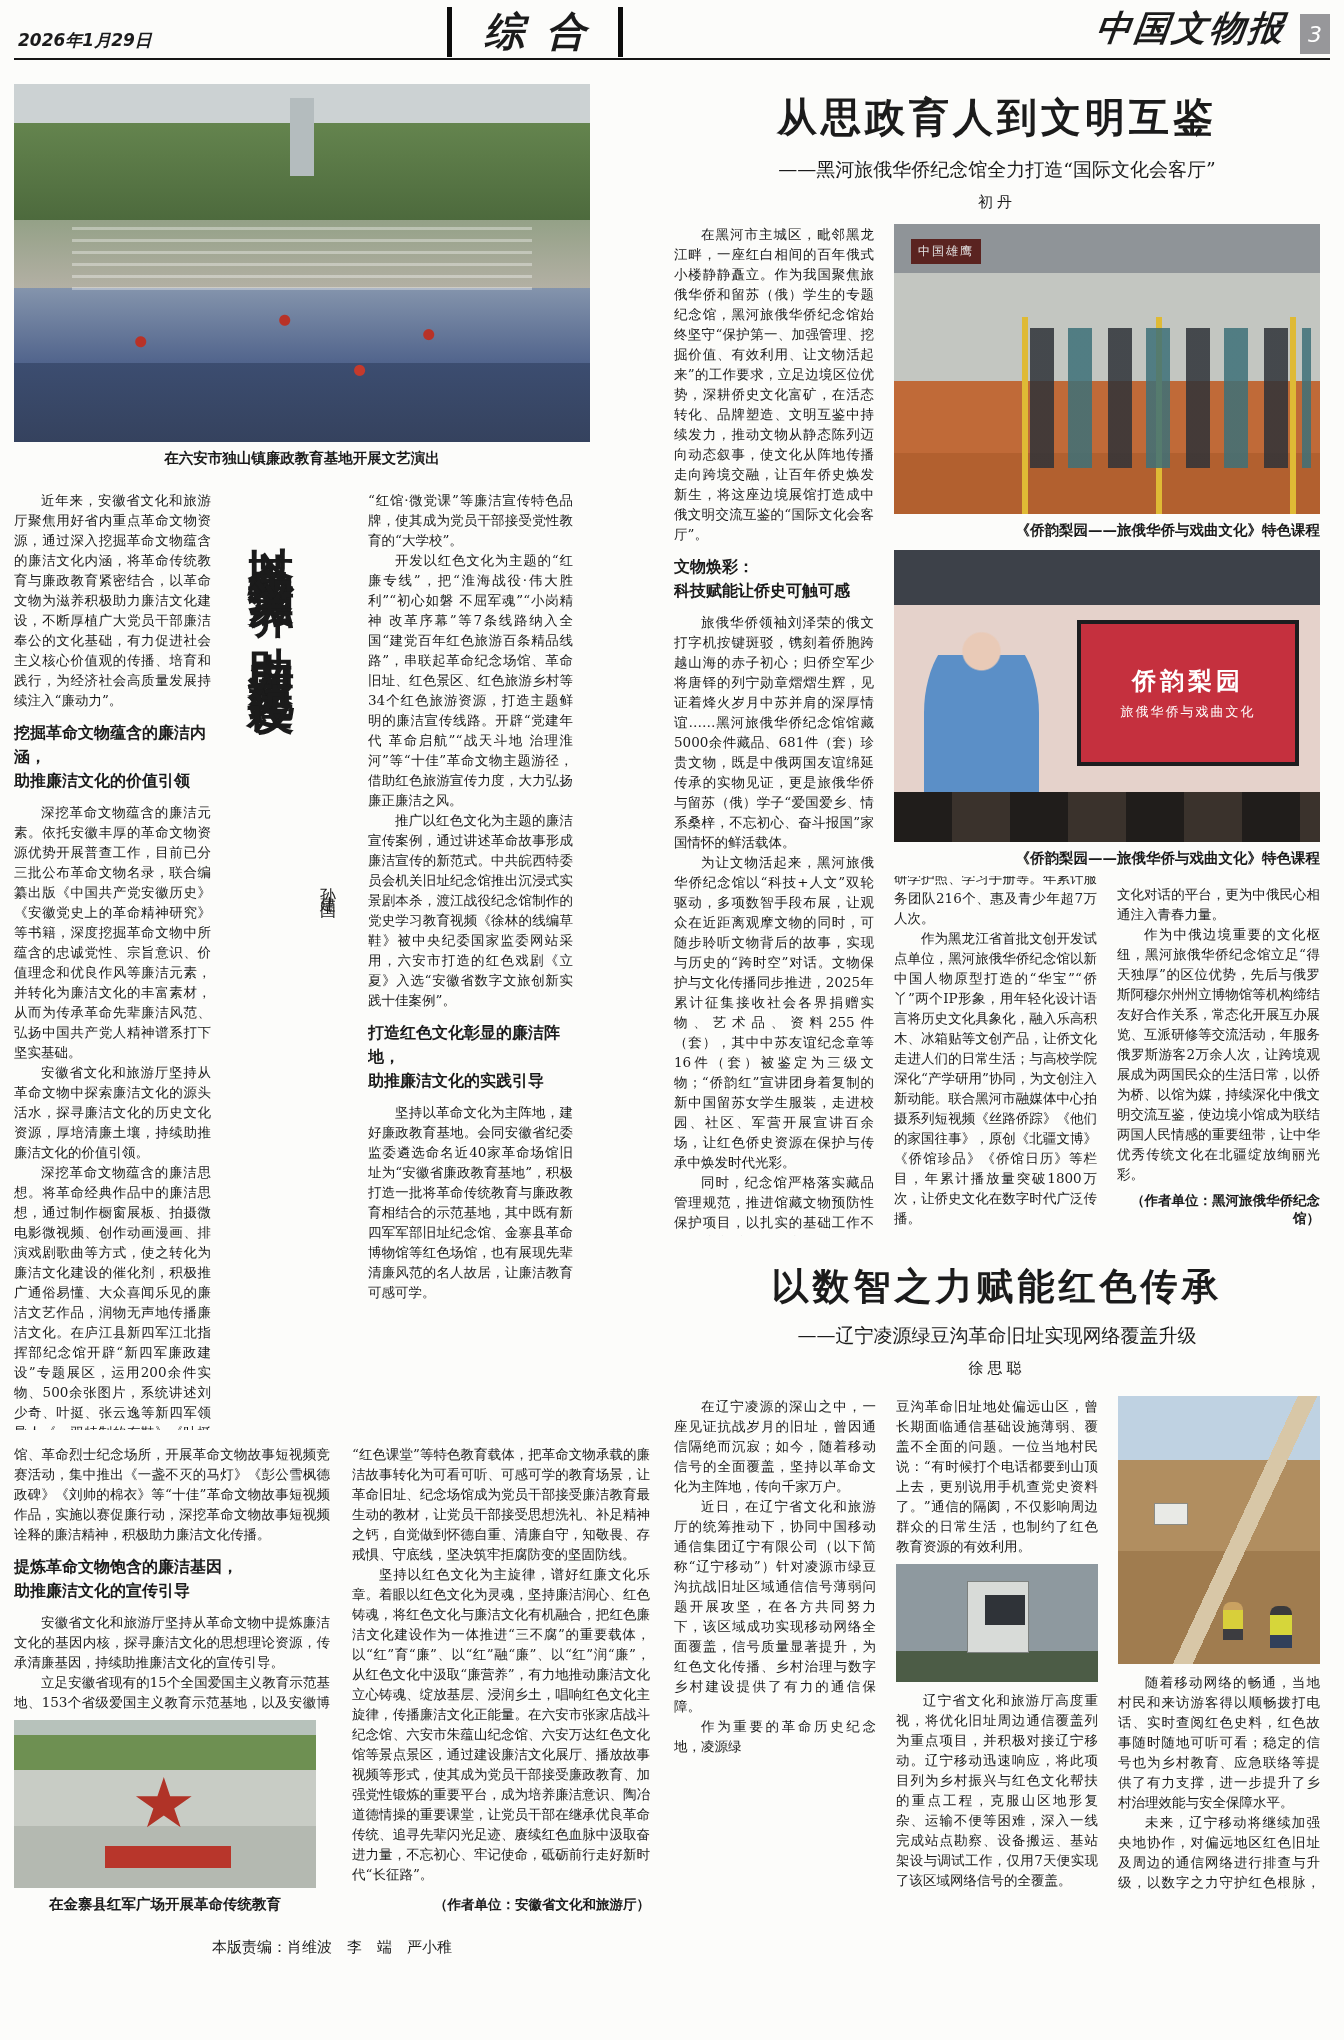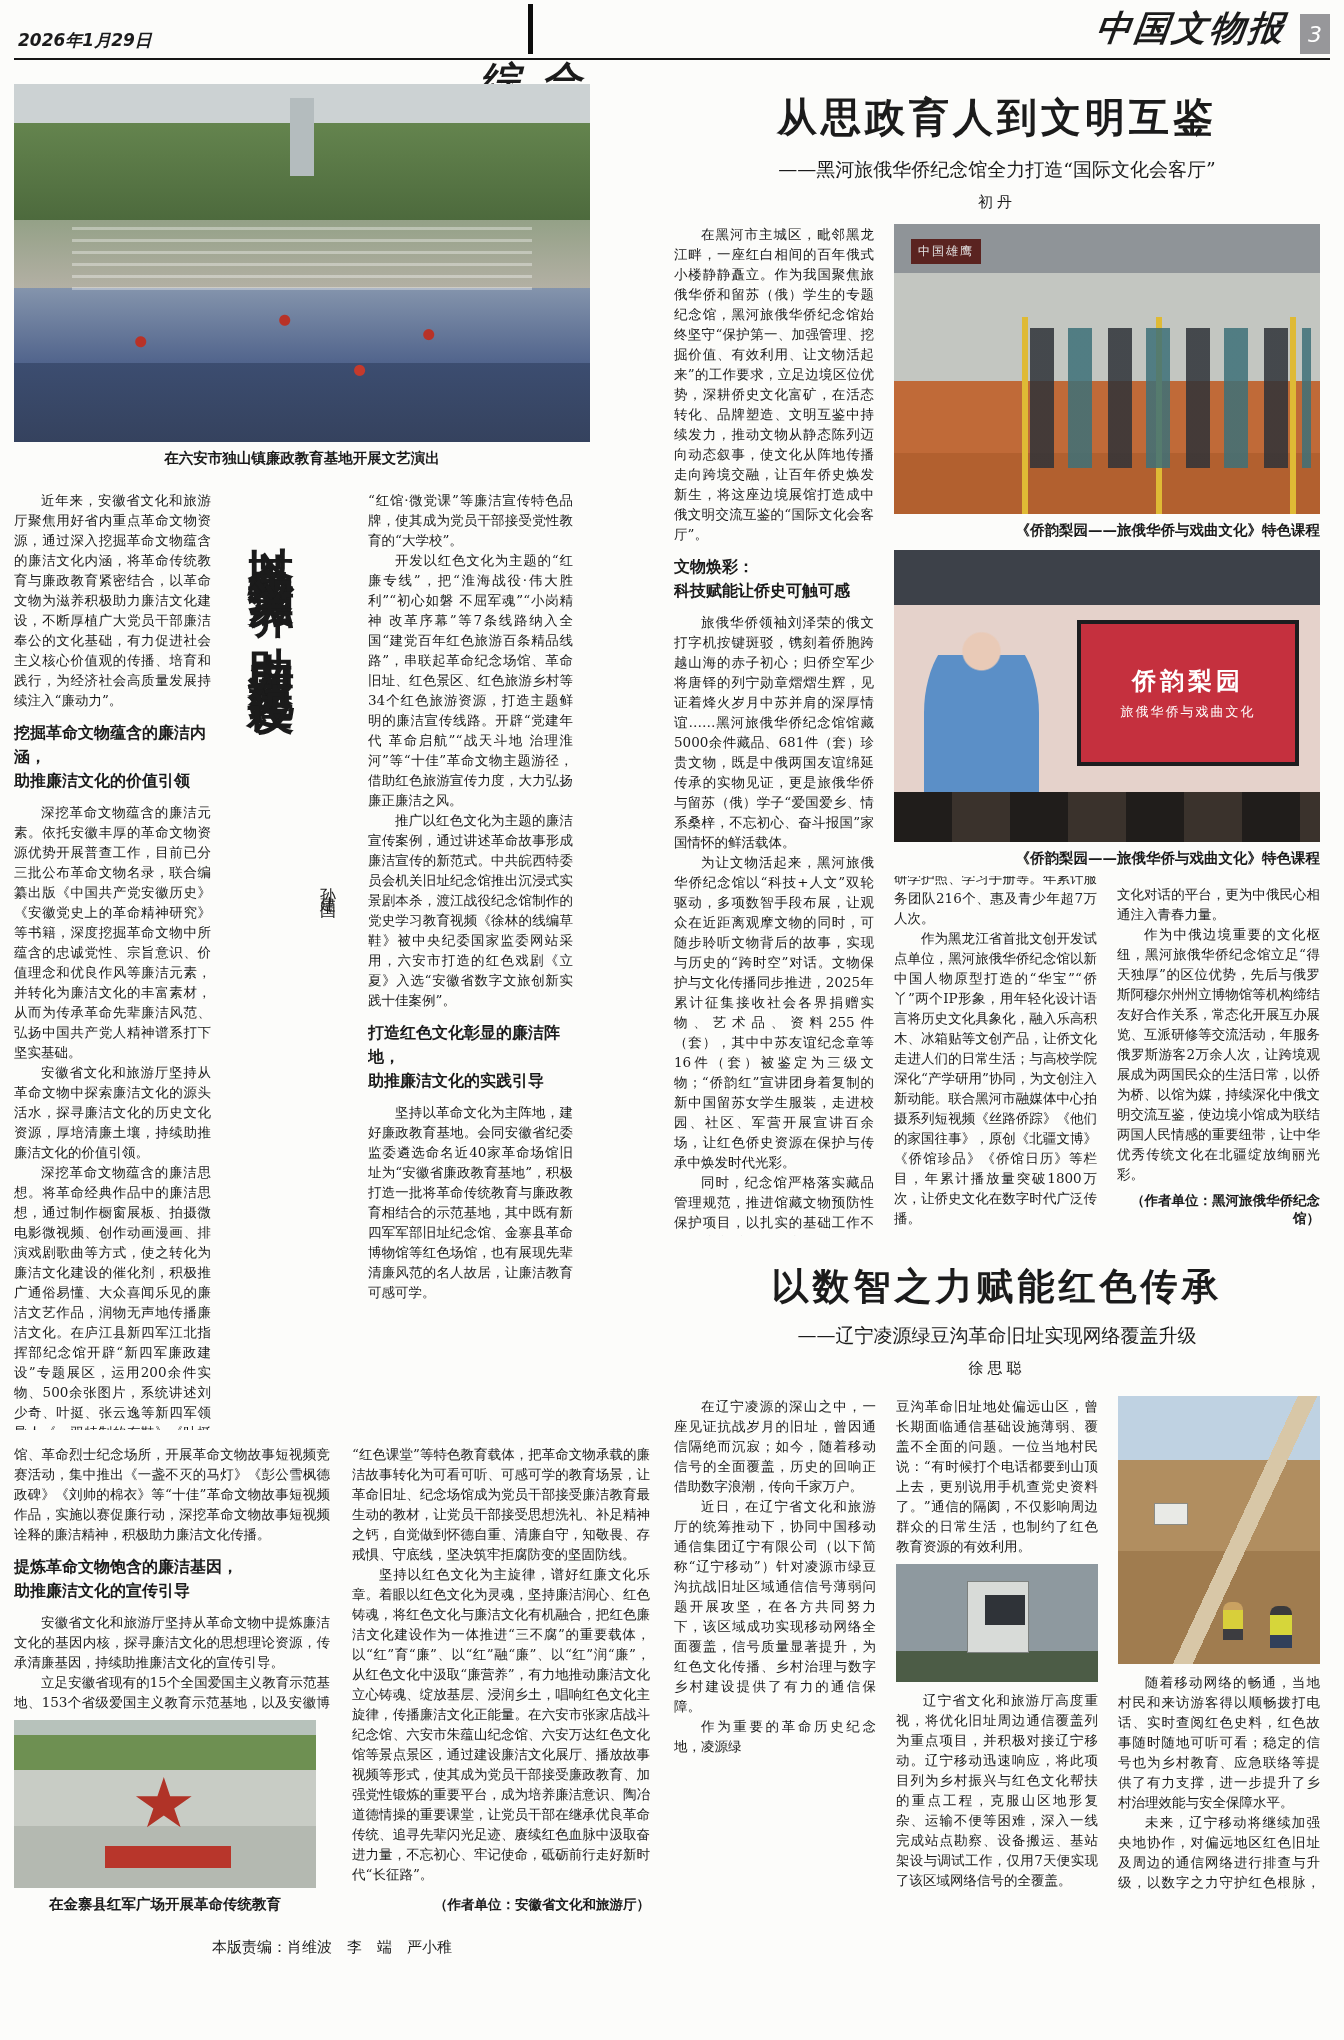--- a/index.html
+++ b/index.html
@@ -5,21 +5,21 @@
   * { margin:0; padding:0; box-sizing:border-box; }
   html,body { background:#d9d9d6; }
   .page {
     width:1344px; height:2040px; margin:0 auto; position:relative;
     background:#fcfcfa; color:#1b1b1b; overflow:hidden;
     font-family:"DejaVu Serif", serif; padding:0 14px;
   }
   
   .hdr { position:relative; height:60px; border-bottom:2px solid #161616;font-style:italic; }
   .hdr-date { position:absolute; left:4px; bottom:6px; font-size:17px; font-weight:600; font-family:"DejaVu Sans",sans-serif; }
-  .hdr-section { position:absolute; left:433px; top:4px; display:flex; align-items:center;flex-direction:column; }
+  .hdr-section { position:absolute; left:433px; top:4px; display:flex; align-items:center; }
   .hdr-bar { width:5px; height:50px; background:#0c0c0c; }
   .hdr-section-title { font-size:40px; font-weight:bold; letter-spacing:22px; padding:0 10px 0 32px; font-family:"DejaVu Sans",sans-serif; }
   .hdr-right { position:absolute; right:0; bottom:4px; display:flex; align-items:flex-end; gap:14px; }
   .masthead { font-size:35px; font-weight:bold; transform:skewX(-7deg); letter-spacing:3px; padding-bottom:2px; }
   .pagenum { width:30px; height:40px; background:#97979a; color:#fff; font-size:22px; font-family:"DejaVu Sans",sans-serif;
              display:flex; align-items:center; justify-content:center; }
   
   .main { display:flex; gap:24px; padding-top:24px; }
   .left-sec { width:636px; flex:none; }
   .right-sec { width:646px; flex:none; }
@@ -245,21 +245,21 @@
       </article>
 
       <article class="a3 bt">
         <div class="a3-head">
           <div class="a3-title">以数智之力赋能红色传承</div>
           <div class="a3-sub">——辽宁凌源绿豆沟革命旧址实现网络覆盖升级</div>
           <div class="a3-byline">徐思聪</div>
         </div>
         <div class="a3-body">
           <div class="a3c">
-            <p>在辽宁凌源的深山之中，一座见证抗战岁月的旧址，曾因通信隔绝而沉寂；如今，随着移动信号的全面覆盖，历史的回响正借助数字浪潮，传向千家万户。</p>
+            <p>在辽宁凌源的深山之中，一座见证抗战岁月的旧址，曾因通信隔绝而沉寂；如今，随着移动信号的全面覆盖，坚持以革命文化为主阵地，传向千家万户。</p>
             <p>近日，在辽宁省文化和旅游厅的统筹推动下，协同中国移动通信集团辽宁有限公司（以下简称“辽宁移动”）针对凌源市绿豆沟抗战旧址区域通信信号薄弱问题开展攻坚，在各方共同努力下，该区域成功实现移动网络全面覆盖，信号质量显著提升，为红色文化传播、乡村治理与数字乡村建设提供了有力的通信保障。</p>
             <p>作为重要的革命历史纪念地，凌源绿</p>
           </div>
           <div class="a3c">
             <p class="noind">豆沟革命旧址地处偏远山区，曾长期面临通信基础设施薄弱、覆盖不全面的问题。一位当地村民说：“有时候打个电话都要到山顶上去，更别说用手机查党史资料了。”通信的隔阂，不仅影响周边群众的日常生活，也制约了红色教育资源的有效利用。</p>
             <div class="photoM">
               <div class="pm-slab"></div>
               <div class="pm-plaque"></div>
             </div>
             <p>辽宁省文化和旅游厅高度重视，将优化旧址周边通信覆盖列为重点项目，并积极对接辽宁移动。辽宁移动迅速响应，将此项目列为乡村振兴与红色文化帮扶的重点工程，克服山区地形复杂、运输不便等困难，深入一线完成站点勘察、设备搬运、基站架设与调试工作，仅用7天便实现了该区域网络信号的全覆盖。</p>

